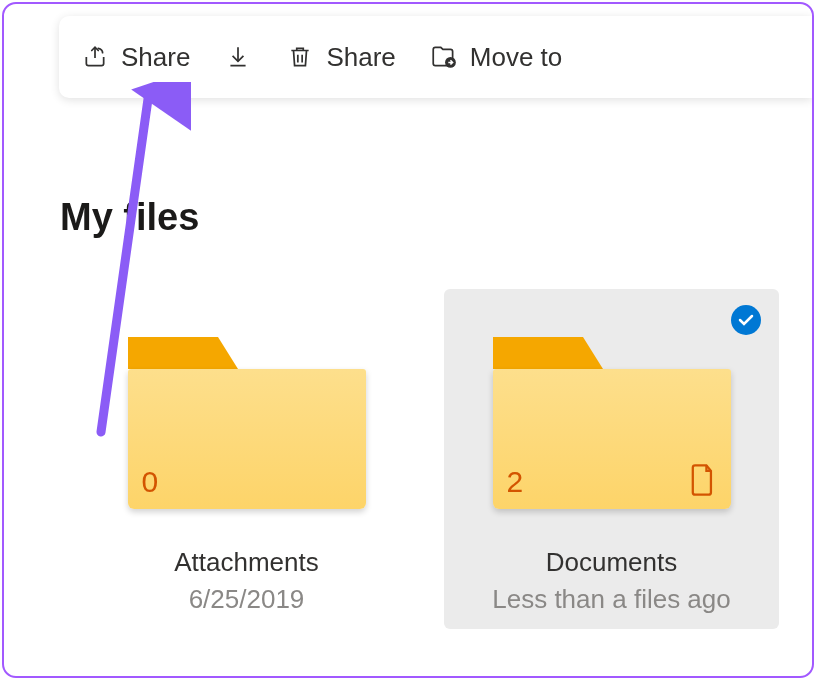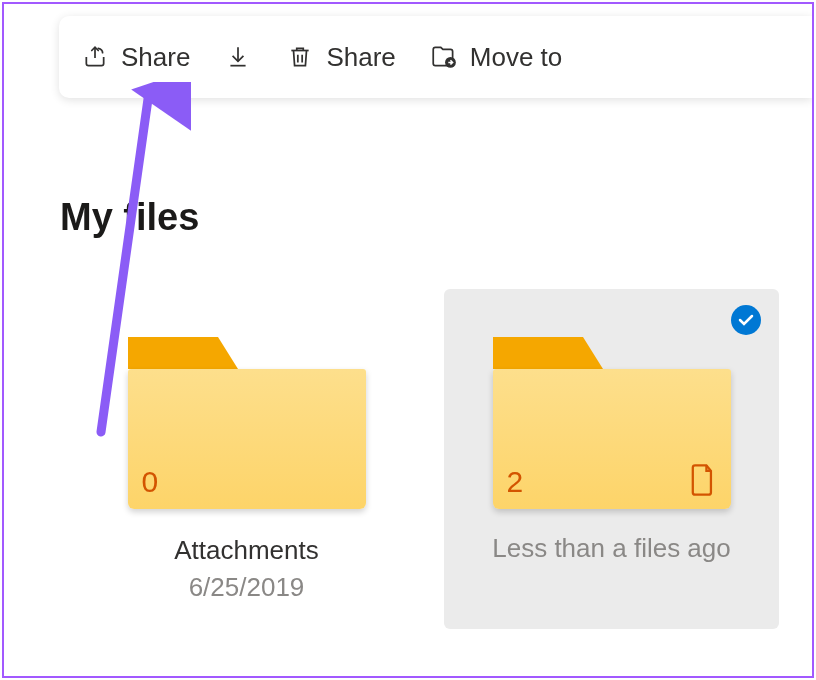--- a/index.html
+++ b/index.html
@@ -8,21 +8,21 @@
       width: 816px;
       height: 680px;
       background: #fff;
       position: relative;
       overflow: hidden;
     }
     .frame {
       position: absolute;
       top: 2px; left: 2px; right: 2px; bottom: 2px;
       border: 2px solid #a259ff;
-      border-radius: 0;
+      border-radius: 14px;
       background: #fff;
       overflow: hidden;
       text-decoration: underline;
     }
     .toolbar {
       position: absolute;
       top: 12px;
       left: 55px;
       right: 0;
       height: 82px;
@@ -132,21 +132,21 @@
     .folder-fileicon {
       position: absolute;
       right: 14px;
       bottom: 12px;
       width: 28px;
       height: 34px;
     }
     .tile-name {
       font-size: 26px;
       color: #323130;
-      margin-top: 8px;
+      margin-top: 20px;
     }
     .tile-meta {
       font-size: 26px;
       color: #8a8886;
       margin-top: 6px;
     }
     .arrow-annotation {
       position: absolute;
       top: 78px;
       left: 77px;
@@ -231,20 +231,21 @@
         <div class="folder-body">
           <div class="folder-count">2</div>
           <div class="folder-fileicon">
             <svg width="28" height="34" viewBox="0 0 24 30" fill="none" stroke="#d35400" stroke-width="2">
               <path d="M5 2h10l4 5v19a2 2 0 0 1-2 2H5a2 2 0 0 1-2-2V4a2 2 0 0 1 2-2z"></path>
               <path d="M15 2v5h4"></path>
             </svg>
           </div>
         </div>
       </div>
+      <div class="tile-name">Documents</div>
       <div class="tile-meta">Less than a files ago</div>
     </div>
 
   </div>
 
   <svg class="arrow-annotation" width="110" height="360">
     <defs>
       <marker id="arrowhead" markerWidth="8" markerHeight="10" refX="4" refY="2" orient="auto">
         <polygon points="0 8, 4 0, 8 8" fill="#8b5cf6"></polygon>
       </marker>

